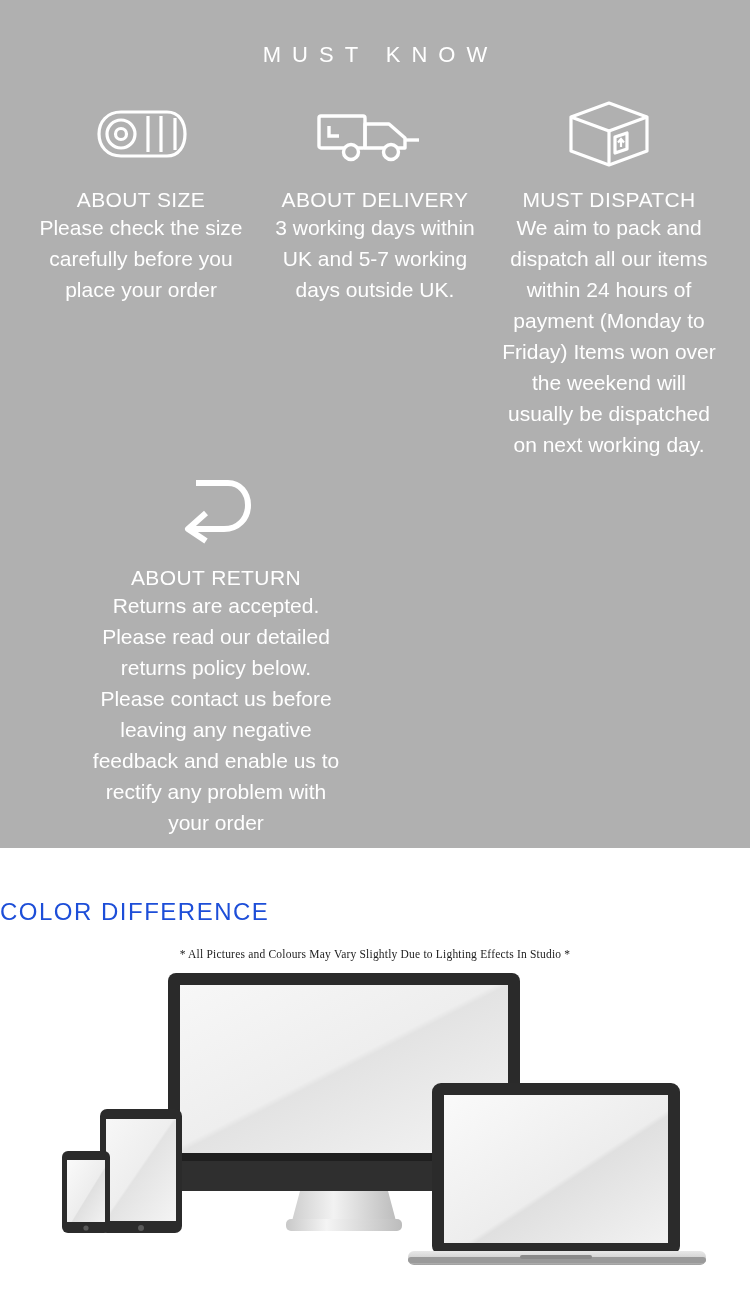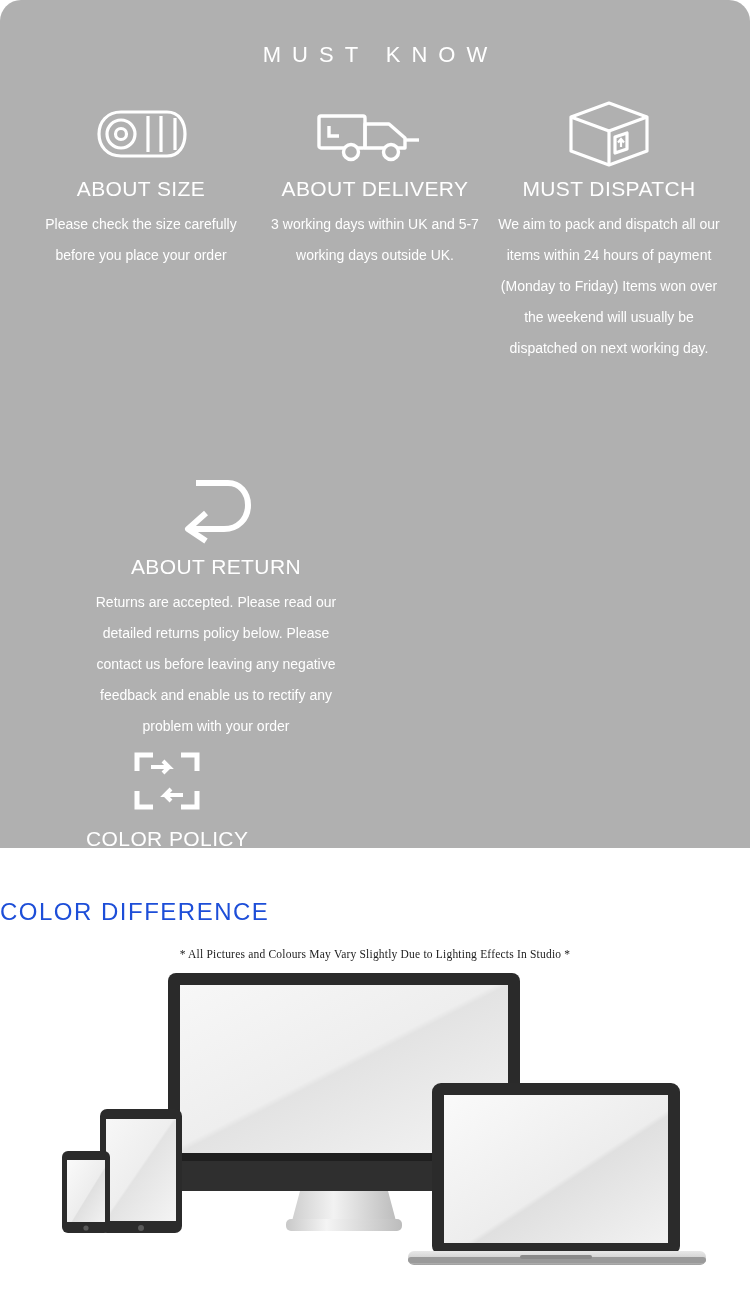--- a/index.html
+++ b/index.html
@@ -9,21 +9,20 @@
     width: 750px;
     background: #ffffff;
     font-family: "Liberation Sans", sans-serif;
   }
   .page {
     width: 750px;
     height: 1315px;
     position: relative;
     overflow: hidden;
     background: #ffffff;
-    border-radius: 21px;
   }
 
   
   .must-know {
     position: absolute;
     left: 0;
     top: 0;
     width: 750px;
     height: 848px;
     background: #b0b0b0;
@@ -60,30 +59,30 @@
   .icon-wrap {
     height: 72px;
     display: flex;
     align-items: center;
     justify-content: center;
   }
   .col-head {
     font-size: 21px;
     color: #ffffff;
     letter-spacing: 0.4px;
-    margin-top: 7px;
+    margin-top: 18px;
     text-align: center;
     white-space: nowrap;
   }
   .col-body {
-    font-size: 14px;
+    font-size: 21px;
     line-height: 31px;
     text-align: center;
     color: #ffffff;
-    margin-top: 8px;
+    margin-top: 0;
     max-width: 235px;
   }
 
   .cols-bottom {
     position: absolute;
     top: 470px;
     left: 78px;
     width: 600px;
     display: flex;
     align-items: flex-start;

